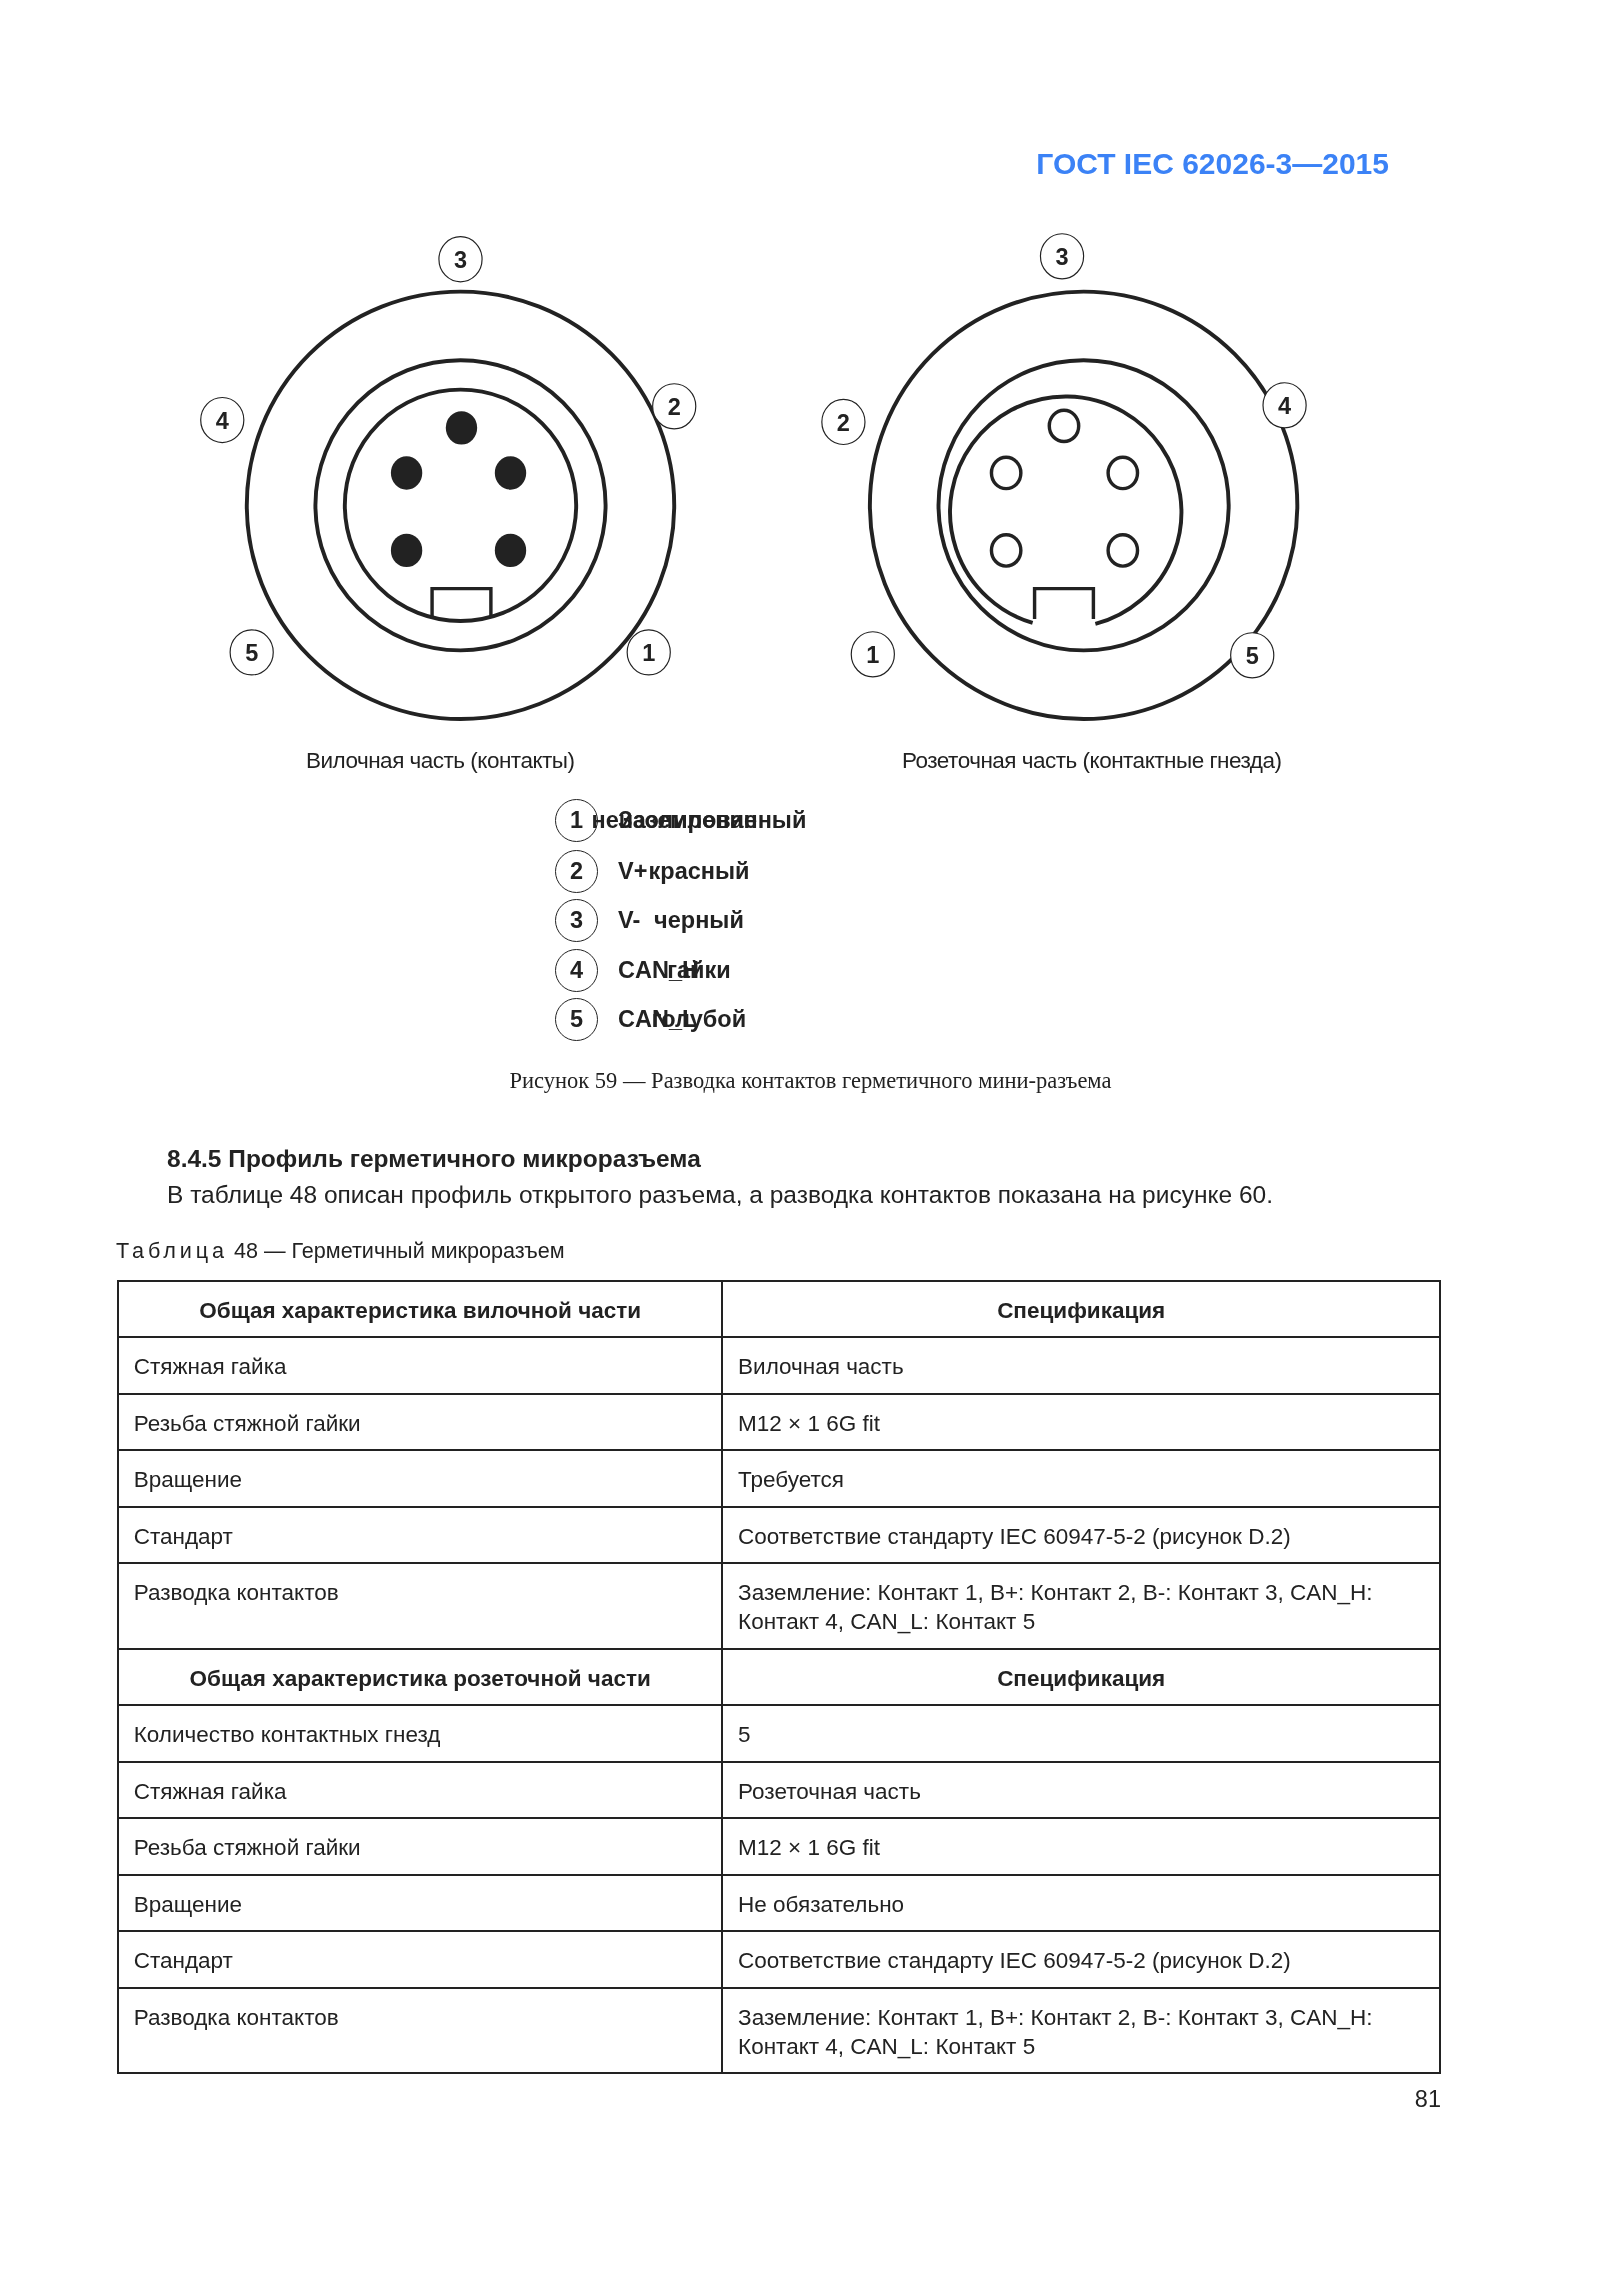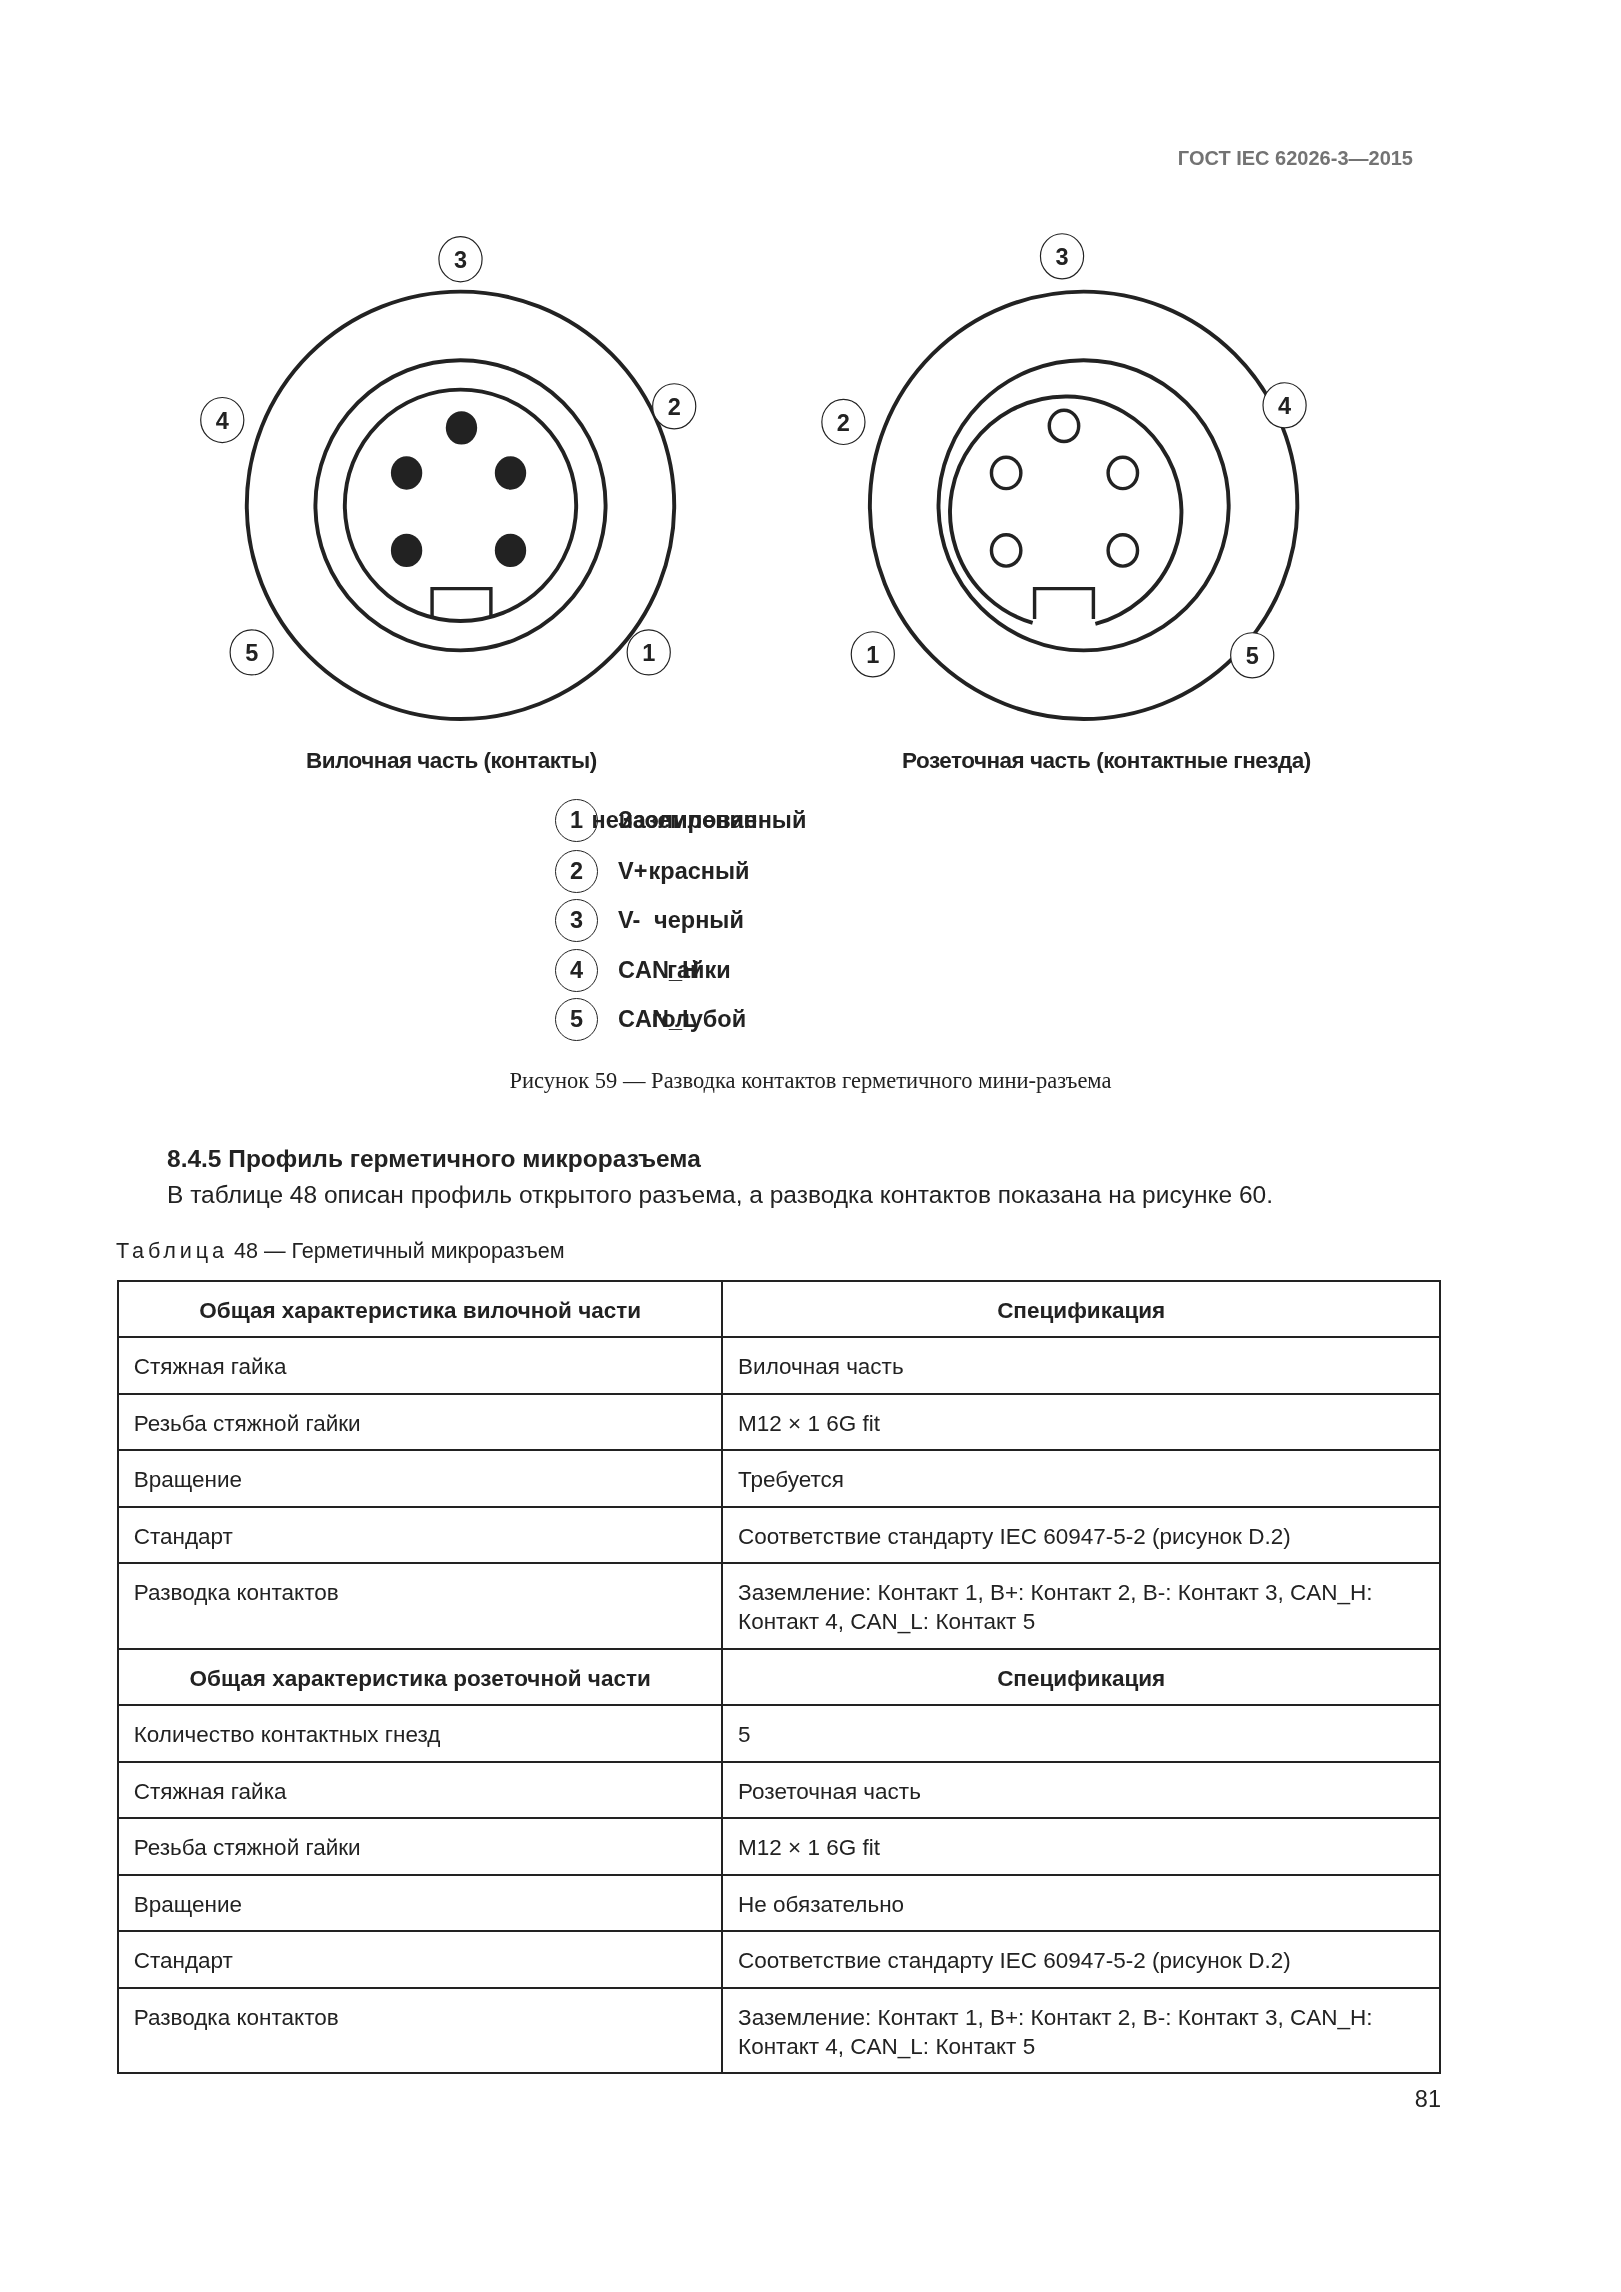--- a/index.html
+++ b/index.html
@@ -1,21 +1,21 @@
 <!DOCTYPE html>
 <html><head>
 <meta charset="utf-8">
 <style>
   html, body { margin: 0; padding: 0; background: #ffffff; }
   body { width: 1621px; height: 2293px; position: relative; overflow: hidden;
          font-family: "Liberation Sans", sans-serif; color: #222222; }
   .abs { position: absolute; }
-  .doc-code { left: 1011px; top: 147px; width: 402px; text-align: right; font-weight: bold; font-size: 20px; color: #737373; }
+  .doc-code { left: 987px; top: 147px; width: 402px; text-align: right; font-weight: bold; font-size: 30px; color: #3b82f6; }
   svg.conn { position: absolute; }
-  .diag-caption { font-size: 22.5px; font-weight: bold; letter-spacing: -0.5px; }
+  .diag-caption { font-size: 22.5px; font-weight: normal; letter-spacing: -0.5px; }
   .legend-row { position: absolute; left: 555px; height: 47px; display: flex; align-items: center; }
   .legend-num { width: 43px; height: 43px; border: 1.5px solid #222; border-radius: 50%; display: flex; align-items: center; justify-content: center; font-weight: bold; font-size: 23.5px; box-sizing: border-box; }
   .legend-signal { position: absolute; left: 63px; font-size: 23.5px; font-weight: bold; white-space: nowrap; }
   .legend-color { position: absolute; left: 0; width: 1010px; text-align: center; font-size: 23.5px; font-weight: bold; white-space: nowrap; }
   .fig-caption { left: 0; width: 1621px; top: 1068px; text-align: center; font-size: 22.5px; font-family: Liberation Serif, serif; }
   .section-title { left: 167px; top: 1145px; font-size: 24.5px; font-weight: bold; }
   .para { left: 167px; top: 1181px; font-size: 24.5px; }
   .table-caption { left: 116px; top: 1238px; font-size: 21.6px; }
   .table-caption .spaced { letter-spacing: 3.9px; }
   table.spec { position: absolute; left: 117px; top: 1280px; width: 1324px; border-collapse: collapse; font-size: 22.5px; }

